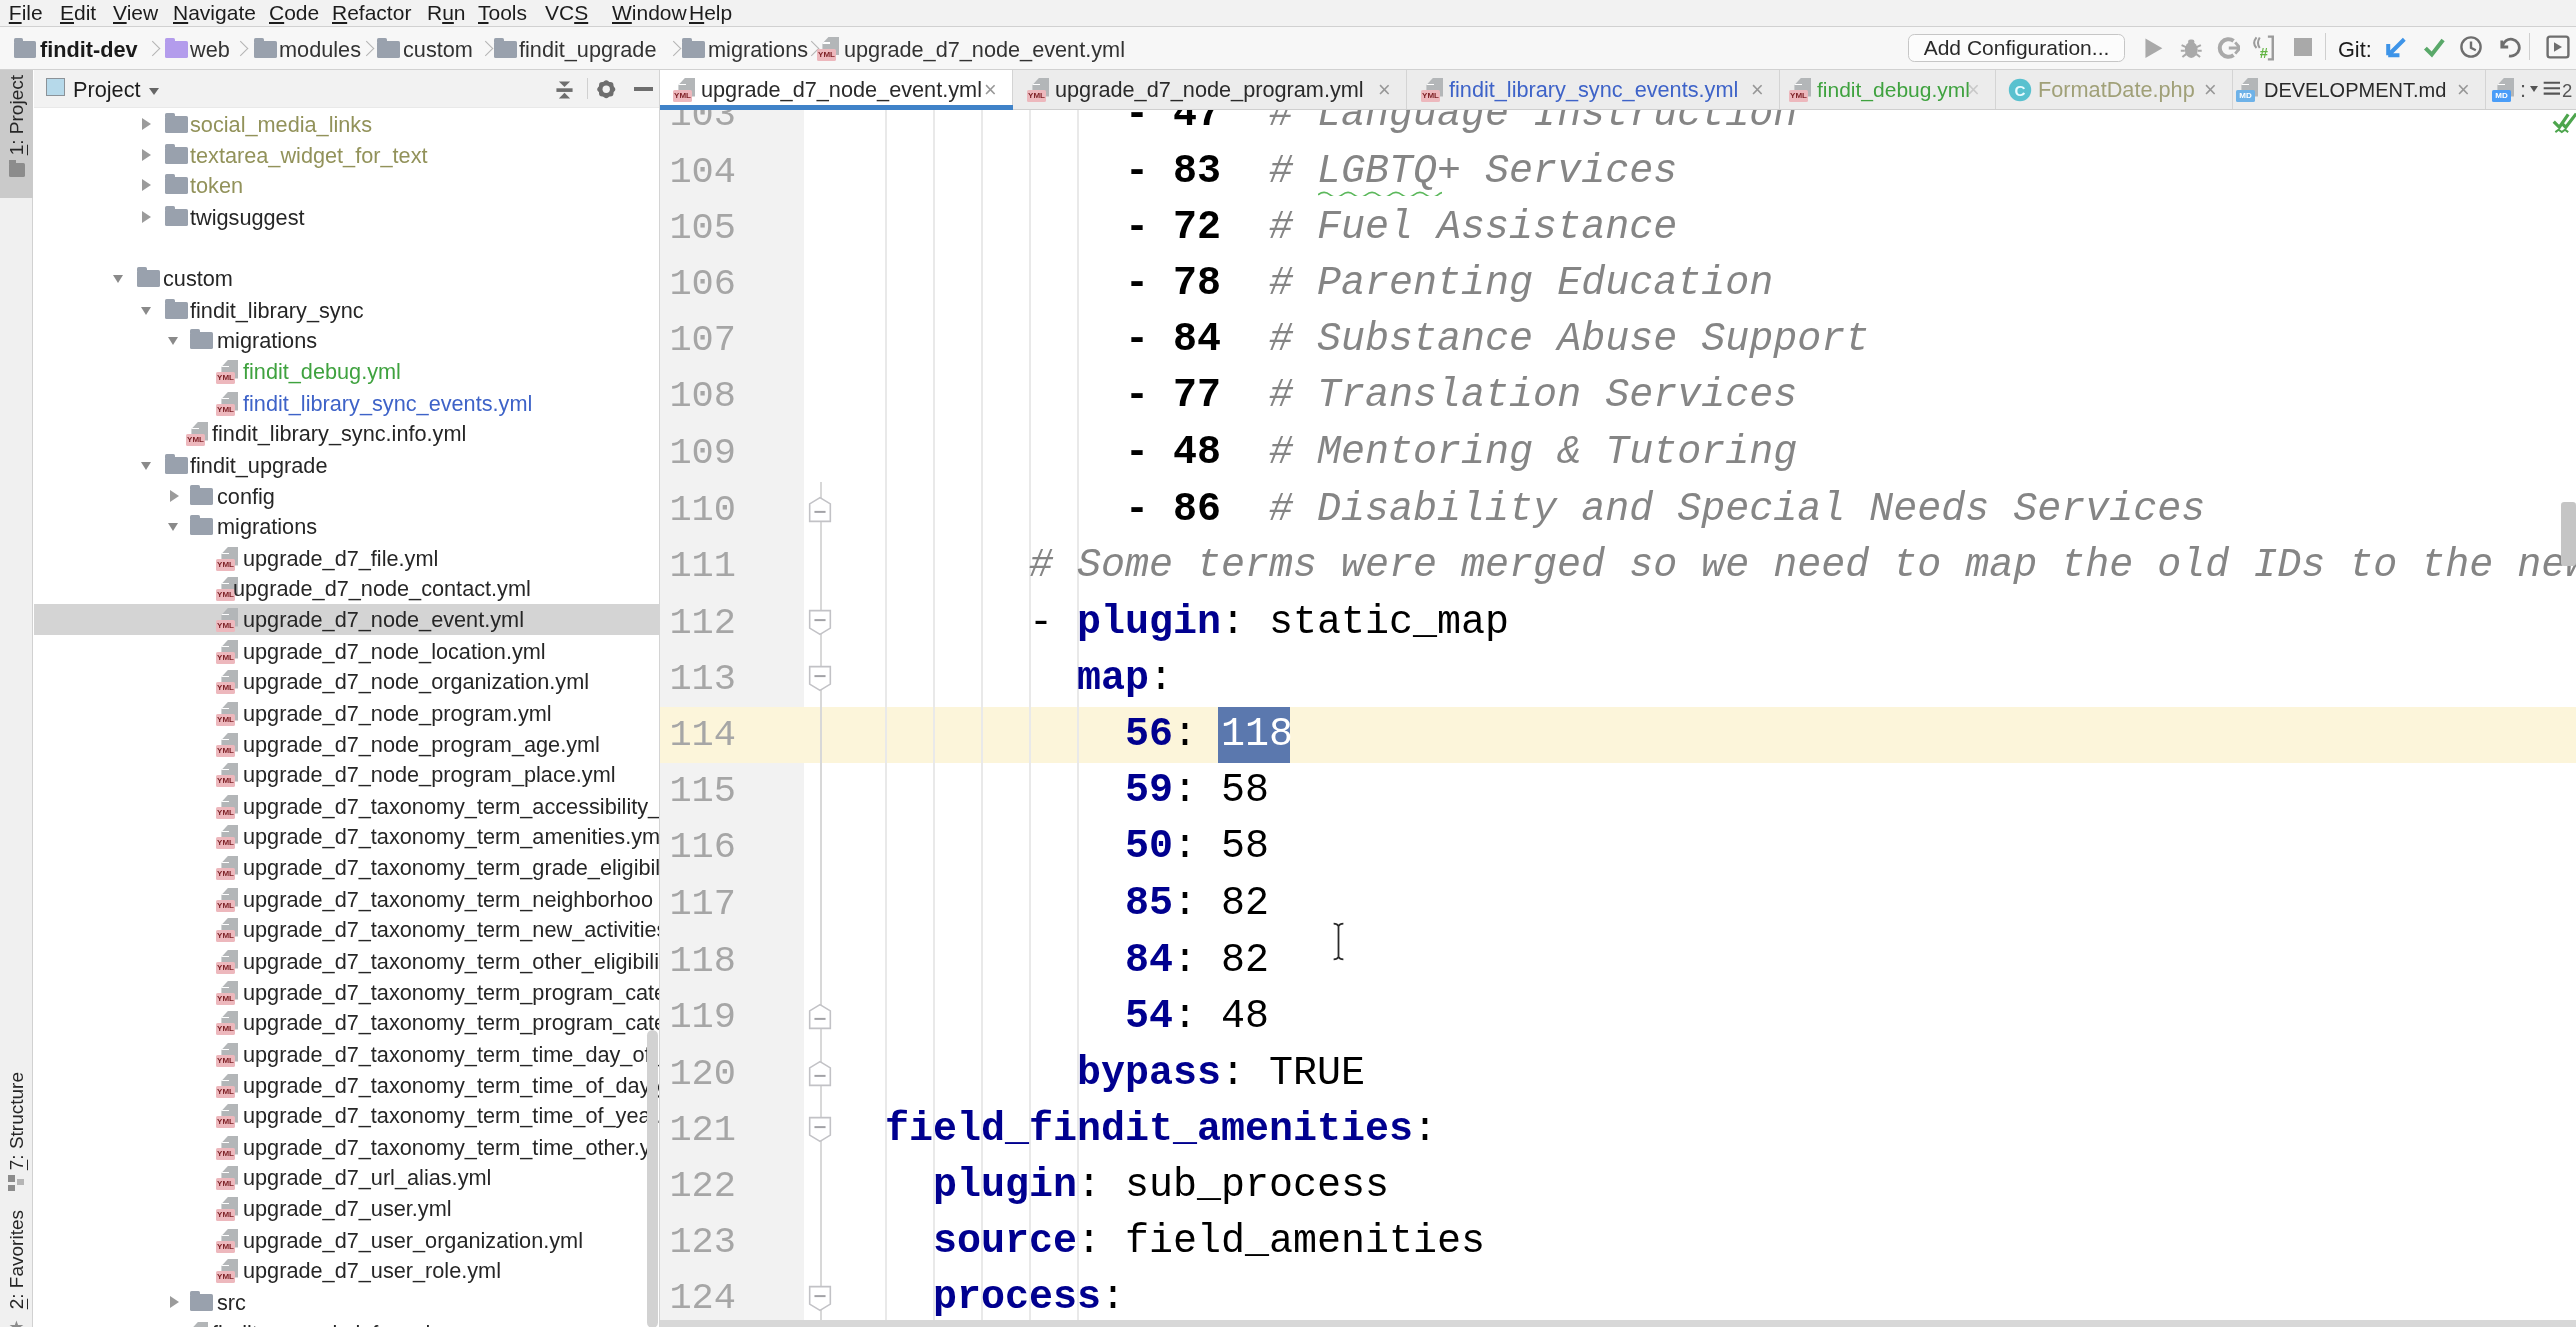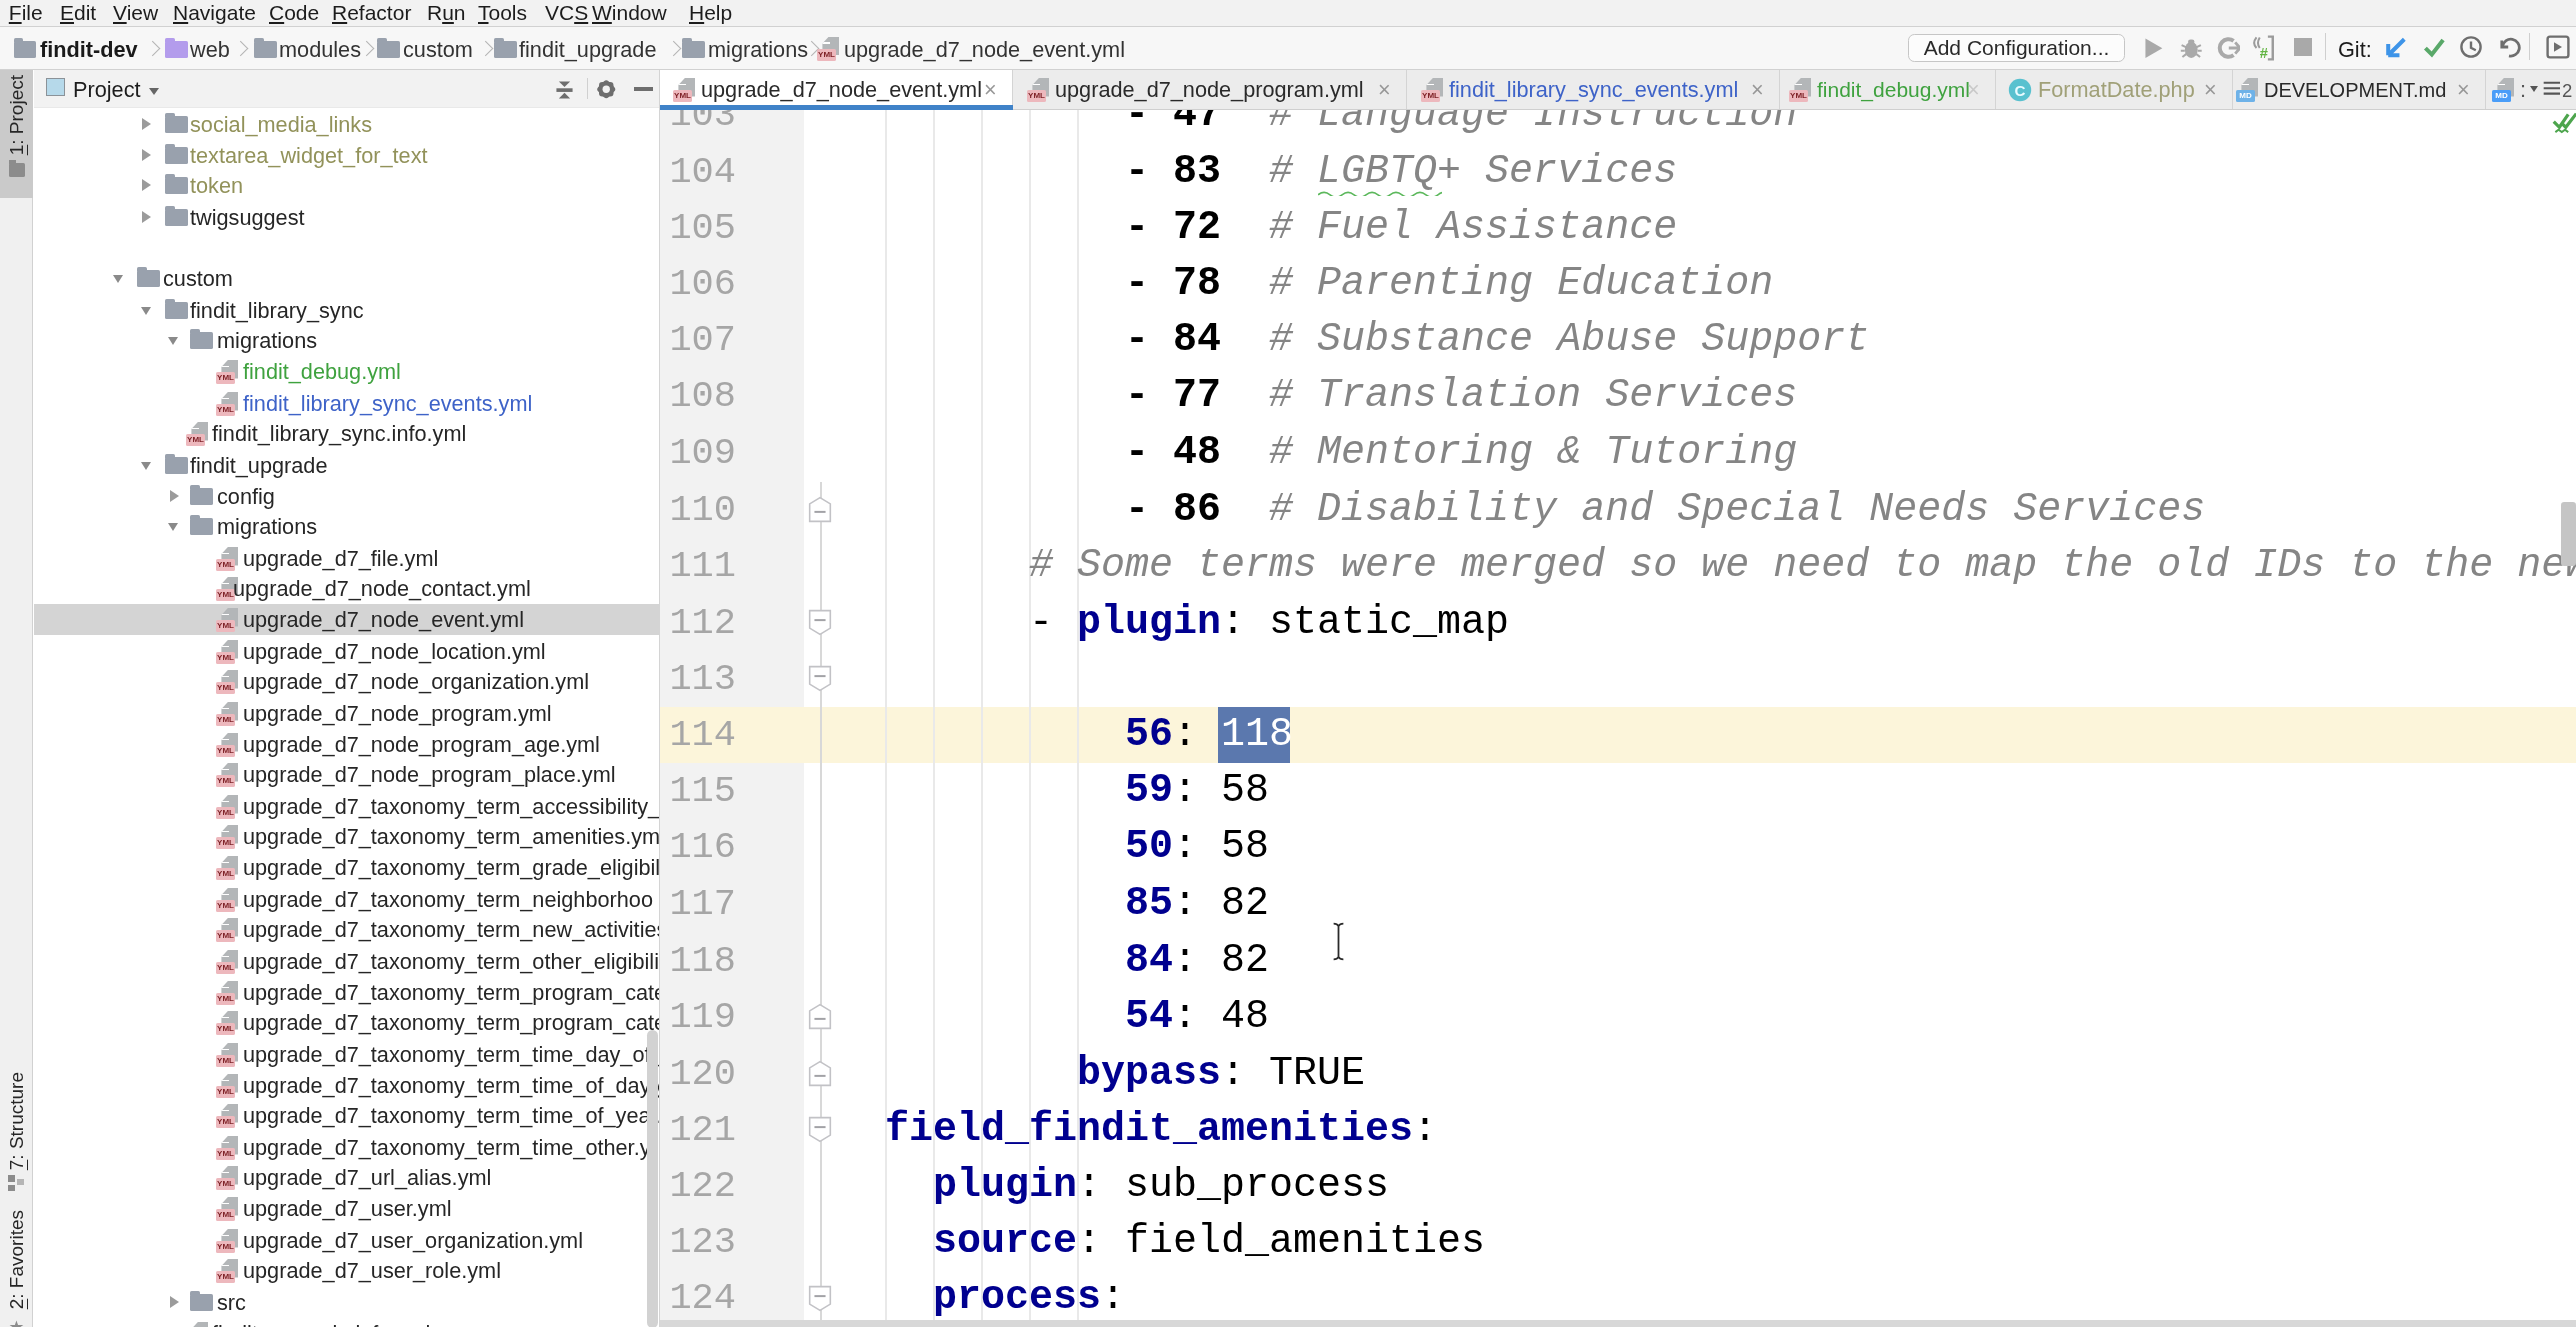--- a/index.html
+++ b/index.html
@@ -61,21 +61,21 @@
     <div id="menubar">
       <div class="mi" style="left:8.8px"><u>F</u>ile</div>
       <div class="mi" style="left:60px"><u>E</u>dit</div>
       <div class="mi" style="left:113px"><u>V</u>iew</div>
       <div class="mi" style="left:173px"><u>N</u>avigate</div>
       <div class="mi" style="left:269px"><u>C</u>ode</div>
       <div class="mi" style="left:332px"><u>R</u>efactor</div>
       <div class="mi" style="left:427px">R<u>u</u>n</div>
       <div class="mi" style="left:478px"><u>T</u>ools</div>
       <div class="mi" style="left:545px">VC<u>S</u></div>
-      <div class="mi" style="left:592px"><u>W</u>indow</div>
+      <div class="mi" style="left:612px"><u>W</u>indow</div>
       <div class="mi" style="left:689px"><u>H</u>elp</div>
     </div>
     <div id="navbar">
       <div class="fold " style="left:13.6px;top:14.4px"></div>
       <div class="crumbtxt" style="left:40px;font-weight:bold;color:#1a1a1a;">findit-dev</div>
       <div class="chev" style="left:147px"></div>
       <div class="fold violet" style="left:165px;top:14.4px"></div>
       <div class="crumbtxt" style="left:190px;">web</div>
       <div class="chev" style="left:235px"></div>
       <div class="fold " style="left:254px;top:14.4px"></div>
@@ -520,20 +520,21 @@
       <div class="cl" style="top:258px">          <b>- 77</b>  <span class="c"># Translation Services</span></div>
       <div class="gn" style="top:315px">109</div>
       <div class="cl" style="top:315px">          <b>- 48</b>  <span class="c"># Mentoring &amp; Tutoring</span></div>
       <div class="gn" style="top:372px">110</div>
       <div class="cl" style="top:372px">          <b>- 86</b>  <span class="c"># Disability and Special Needs Services</span></div>
       <div class="gn" style="top:428px">111</div>
       <div class="cl" style="top:428px">      <span class="c"># Some terms were merged so we need to map the old IDs to the new</span></div>
       <div class="gn" style="top:485px">112</div>
       <div class="cl" style="top:485px">      - <span class="k">plugin</span>: static_map</div>
       <div class="gn" style="top:541px">113</div>
+      <div class="cl" style="top:541px">        <span class="k">map</span>:</div>
       <div class="gn" style="top:597px">114</div>
       <div class="cl" style="top:597px">          <span class="k">56</span>: <span class="w">118</span></div>
       <div class="gn" style="top:653px">115</div>
       <div class="cl" style="top:653px">          <span class="k">59</span>: 58</div>
       <div class="gn" style="top:709px">116</div>
       <div class="cl" style="top:709px">          <span class="k">50</span>: 58</div>
       <div class="gn" style="top:766px">117</div>
       <div class="cl" style="top:766px">          <span class="k">85</span>: 82</div>
       <div class="gn" style="top:823px">118</div>
       <div class="cl" style="top:823px">          <span class="k">84</span>: 82</div>

